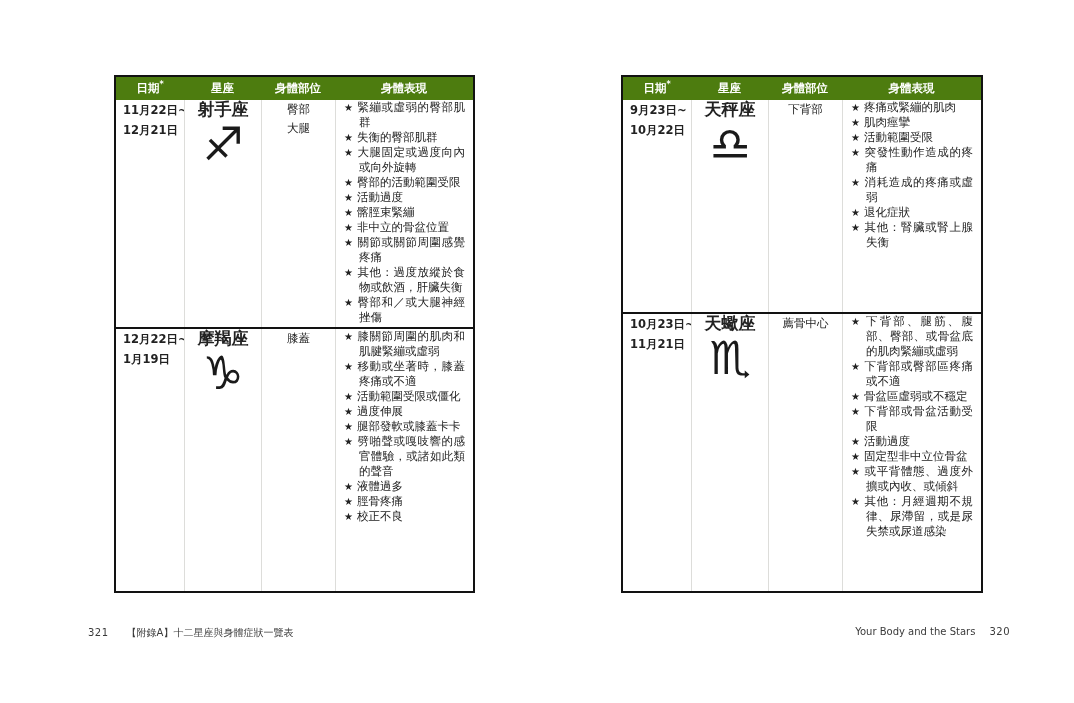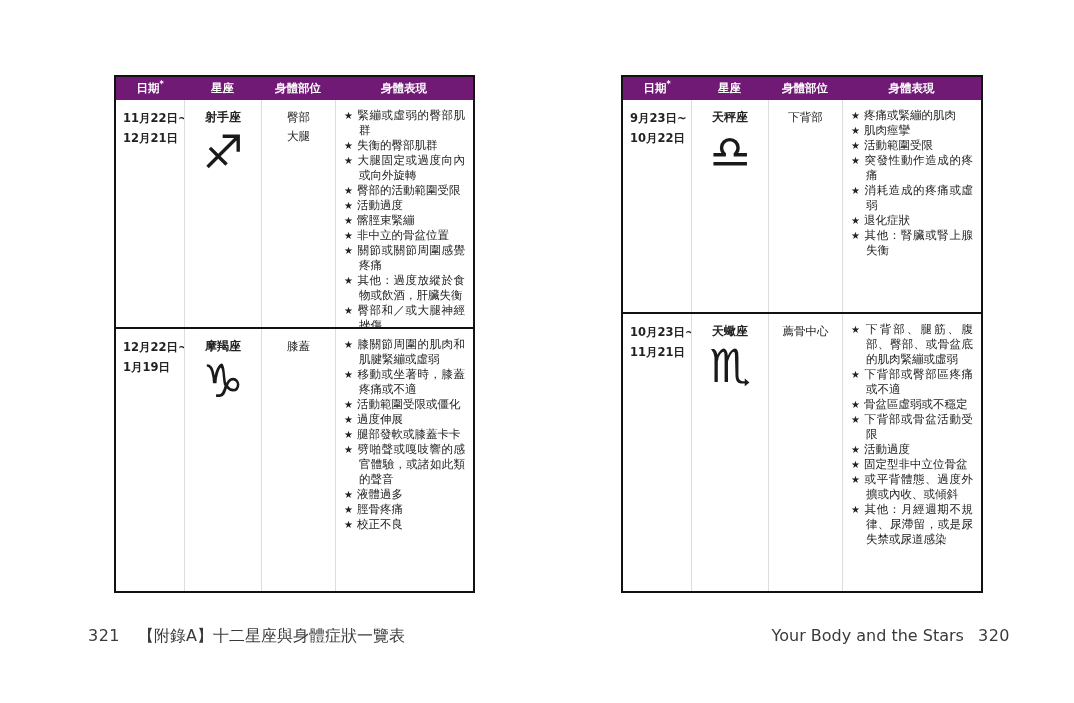--- a/index.html
+++ b/index.html
@@ -8,51 +8,51 @@
     font-family:"DejaVu Sans","Liberation Sans",sans-serif;
     color:#222222;-webkit-font-smoothing:antialiased;
   }
   .ztable{
     position:absolute;top:75px;height:518px;box-sizing:border-box;
     border:2px solid #121212;display:flex;flex-direction:column;background:#fff;
   }
   .table-left{left:114px;width:361px;}
   .table-right{left:621px;width:362px;}
   .thead{
-    background:#701a75;color:#ffffff;display:grid;
+    background:#4d7c0f;color:#ffffff;display:grid;
     grid-template-columns:68px 77px 74px 1fr;
     height:23px;flex:0 0 23px;align-items:center;
     font-weight:bold;font-size:11.5px;text-align:center;
   }
   .thead .hcell{white-space:nowrap;}
   .thead sup{font-size:8px;vertical-align:top;position:relative;top:-1px;}
   .trow{
     display:grid;grid-template-columns:68px 77px 74px 1fr;
     box-sizing:border-box;overflow:hidden;
   }
   .trow.r1{flex:1;border-top:2px solid #121212;}
   .table-left .trow.r0{height:227px;flex:0 0 227px;}
   .table-right .trow.r0{height:212px;flex:0 0 212px;}
-  .cell{box-sizing:border-box;padding-top:8px;overflow:hidden;}
+  .cell{box-sizing:border-box;overflow:hidden;}
   .cell + .cell{border-left:1px solid #ddddda;}
   .c-date{padding-left:7px;padding-right:2px;font-weight:bold;font-size:11.5px;}
   .date-line{line-height:20px;white-space:nowrap;}
   .c-sign{text-align:center;}
-  .sign-name{font-weight:bold;font-size:12px;line-height:18px;}
+  .sign-name{font-weight:bold;font-size:17px;line-height:18px;}
   .sign-glyph{font-size:46px;line-height:1.05;font-weight:bold;color:#1a1a1a;margin-top:2px;}
   .c-part{text-align:center;font-size:11.5px;}
   .part-line{line-height:19px;}
   .c-sym{padding-left:8px;padding-right:8px;font-size:11.5px;}
   .symptom{
     padding-left:15px;text-indent:-15px;line-height:15px;
     text-align:justify;margin-bottom:0;
   }
   .star{font-size:10px;margin-right:4px;position:relative;top:-0.5px;}
   .footer{
-    position:absolute;top:626px;font-size:16px;color:#3a3a3a;white-space:nowrap;
+    position:absolute;top:626px;font-size:10px;color:#3a3a3a;white-space:nowrap;
   }
   .footer-left{left:88px;}
   .footer-right{right:64px;}
   .footer .pageno{letter-spacing:0.5px;}
   .footer-left .pageno{margin-right:18px;}
   .footer-right .pageno{margin-left:14px;text-align:right;}
 </style>
 </head>
 <body>
 

